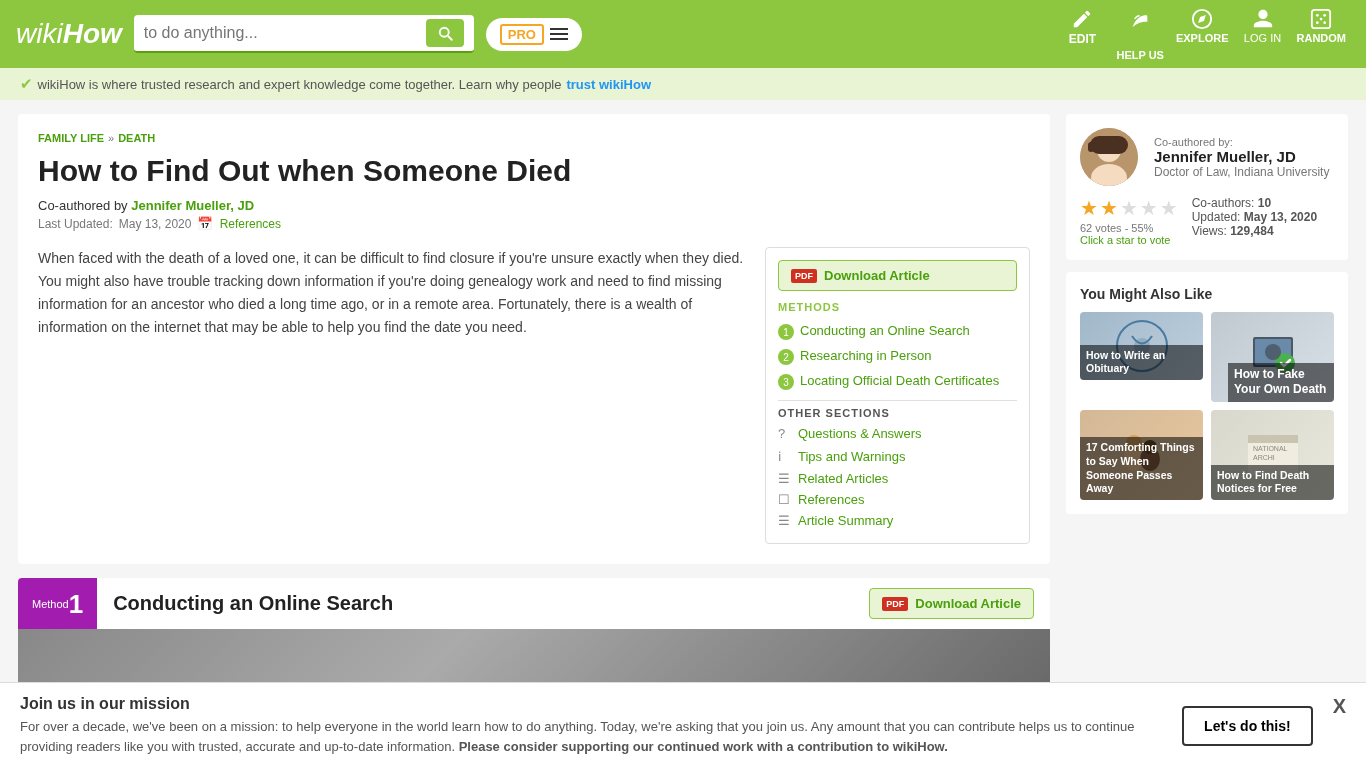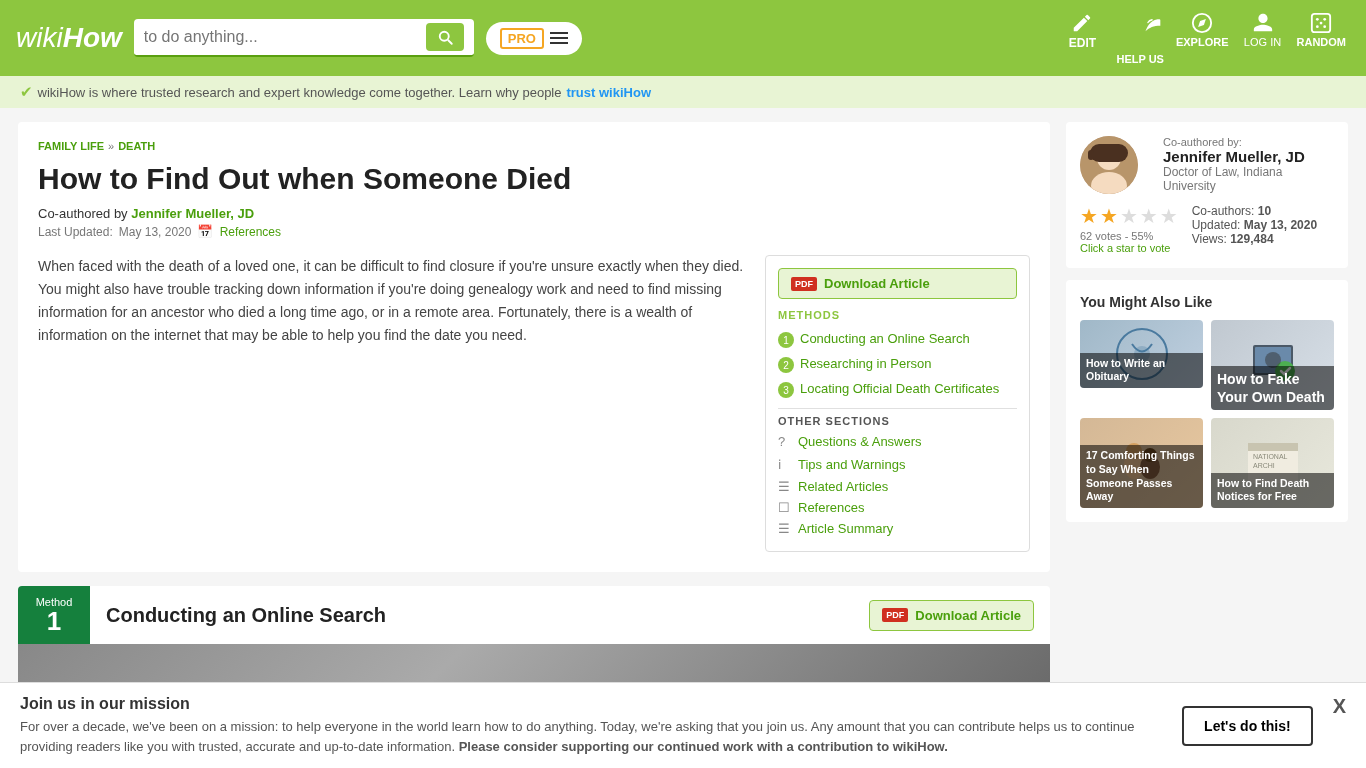--- a/index.html
+++ b/index.html
@@ -1,21 +1,21 @@
 <!DOCTYPE html>
 <html><head>
   <meta charset="utf-8">
   <style>
     * { box-sizing: border-box; margin: 0; padding: 0; }
     body { font-family: Arial, sans-serif; font-size: 14px; color: #333; background: #f5f5f5; }
   </style>
 </head>
 <body>
 
-<header style="background:#8dc63f; display:flex; align-items:center; padding:8px 16px; height:76px; gap:12px;">
+<header style="background:#8dc63f; display:flex; align-items:center; padding:8px 16px; height:68px; gap:12px;">
   <a href="#" style="display:flex; align-items:baseline; text-decoration:none; gap:0;">
     <span style="font-size:28px; font-style:italic; color:#fff; font-weight:normal;">wiki</span>
       <span style="font-size:28px; font-style:italic; color:#fff; font-weight:bold;">How</span>
   </a>
   <div style="display:flex; align-items:center; background:#fff; border-radius:4px; padding:4px 10px; max-width:340px; flex:1; border-bottom:2px solid #5a9f10;">
     <input type="text" style="border: none; outline: none; font-size: 16px; color: rgb(85, 85, 85); width: 100%; background: transparent;" placeholder="to do anything...">
     <button style="background:#8dc63f; border:none; cursor:pointer; padding:5px 10px; border-radius:4px; margin-left:4px; display:flex; align-items:center;">
       <svg width="18" height="18" viewBox="0 0 24 24" fill="white">
           <path d="M21 21l-4.35-4.35M17 11A6 6 0 1 1 5 11a6 6 0 0 1 12 0z" stroke="white" stroke-width="2.5" fill="none" stroke-linecap="round"></path>
         </svg>
@@ -30,21 +30,21 @@
     </div>
   </div>
   <div style="flex:1;"></div>
   <nav style="display:flex; gap:4px;">
     <a href="#" style="display:flex; flex-direction:column; align-items:center; gap:2px; color:#fff; text-decoration:none; min-width:52px; padding:4px;">
       <svg width="22" height="22" viewBox="0 0 24 24" fill="white">
           <path d="M3 17.25V21h3.75L17.81 9.94l-3.75-3.75L3 17.25zM20.71 7.04a1 1 0 0 0 0-1.41l-2.34-2.34a1 1 0 0 0-1.41 0l-1.83 1.83 3.75 3.75 1.83-1.83z"></path>
         </svg>
       <span style="font-size:12px; font-weight:bold;">EDIT</span>
     </a>
-    <a href="#" style="display:flex; flex-direction:column; align-items:flex-end; gap:19px; color:#fff; text-decoration:none; min-width:52px; padding:4px;">
+    <a href="#" style="display:flex; flex-direction:column; align-items:center; gap:19px; color:#fff; text-decoration:none; min-width:52px; padding:4px;">
       <svg width="22" height="22" viewBox="0 0 24 24" fill="white">
           <path d="M17 8C8 10 5.9 16.17 3.82 21c4.28-4 8.78-6 16.18-6V9a1 1 0 0 0-1-1h-2z"></path>
           <path d="M6.5 11.5c.83-1.5 2.17-2.5 4.5-3" stroke="white" stroke-width="1.5" fill="none" stroke-linecap="round"></path>
         </svg>
       <span style="font-size:11px; font-weight:bold;">HELP US</span>
     </a>
     <a href="#" style="display:flex; flex-direction:column; align-items:center; gap:2px; color:#fff; text-decoration:none; min-width:52px; padding:4px;">
       <svg width="22" height="22" viewBox="0 0 24 24" fill="white">
           <circle cx="12" cy="12" r="10" fill="none" stroke="white" stroke-width="2"></circle>
           <polygon points="16.24,7.76 14.12,14.12 7.76,16.24 9.88,9.88" fill="white"></polygon>
@@ -139,42 +139,42 @@
           <div style="display:flex; align-items:center; gap:6px; padding:3px 0; color:#4a9f0c; cursor:pointer;">
             <span style="color:#888; font-size:13px; width:14px;">☰</span>
             <span>Article Summary</span>
           </div>
         </div>
       </div>
     </div>
 
     <div style="background:#fff; border-radius:4px; overflow:hidden; margin-bottom:14px;">
       <div style="display:flex; align-items:stretch;">
-        <div style="background:#15803d; color:#fff; padding:10px 14px; font-size:12px; text-align:center; min-width:72px; display:flex; flex-direction:column; align-items:center; justify-content:center;">
+        <div style="background:#a21caf; color:#fff; padding:10px 14px; font-size:12px; text-align:center; min-width:72px; display:flex; align-items:center; justify-content:center;">
           <div style="font-size:11px;">Method</div>
           <div style="font-size:26px; font-weight:bold; line-height:1;">1</div>
         </div>
         <div style="flex:1; padding:14px 16px; display:flex; align-items:center;">
           <h2 style="font-size:20px; font-weight:bold; color:#222;">Conducting an Online Search</h2>
         </div>
         <div style="display:flex; align-items:center; padding-right:16px;">
           <button style="background:#e8f4d4; border:1px solid #8dc63f; border-radius:4px; padding:7px 12px; display:flex; align-items:center; gap:7px; cursor:pointer; color:#4a9f0c; font-weight:bold; font-size:13px;">
             <span style="background:#d03020; color:#fff; font-size:9px; padding:2px 4px; border-radius:2px; font-weight:bold;">PDF</span>
             <span>Download Article</span>
           </button>
         </div>
       </div>
       <div style="width:100%; height:90px; background:linear-gradient(135deg, #888 0%, #aaa 40%, #666 100%);"></div>
     </div>
   </div>
 
   <div style="width:282px; flex-shrink:0;">
 
     <div style="background:#fff; border-radius:4px; padding:14px; margin-bottom:12px;">
-      <div style="display:flex; gap:25px; align-items:flex-start; margin-bottom:10px;">
+      <div style="display:flex; gap:16px; align-items:center; margin-bottom:10px;">
         <div style="width:58px; height:58px; border-radius:50%; background:#c0a080; overflow:hidden; display:flex; align-items:center; justify-content:center; font-size:28px; flex-shrink:0;">
           <svg width="58" height="58" viewBox="0 0 58 58">
             <rect width="58" height="58" fill="#b8956a" rx="29"></rect>
             <ellipse cx="29" cy="22" rx="12" ry="12" fill="#f5dbc0"></ellipse>
             <ellipse cx="29" cy="50" rx="18" ry="14" fill="#f5dbc0"></ellipse>
             <rect x="10" y="8" width="38" height="18" rx="9" fill="#4a3020"></rect>
             <rect x="8" y="14" width="6" height="10" rx="3" fill="#4a3020"></rect>
           </svg>
         </div>
         <div>
@@ -230,21 +230,21 @@
         <div style="position:relative; border-radius:4px; overflow:hidden; cursor:pointer; height:90px;">
           <div style="width:100%; height:100%; background:linear-gradient(135deg, #c0c8d0 0%, #d8e0e8 100%); display:flex; align-items:center; justify-content:center;">
             <svg width="60" height="60" viewBox="0 0 60 60">
               <rect x="10" y="10" width="40" height="30" rx="2" fill="#2a3a4a" opacity="0.8"></rect>
               <rect x="12" y="12" width="36" height="26" rx="1" fill="#6a8aaa"></rect>
               <circle cx="42" cy="36" r="10" fill="#4caf50"></circle>
               <path d="M38 36 l3 3 l6-6" stroke="white" stroke-width="2.5" fill="none" stroke-linecap="round"></path>
               <circle cx="30" cy="25" r="8" fill="#333" opacity="0.5"></circle>
             </svg>
           </div>
-          <div style="position:absolute; bottom:0; left:0; right:0; background:rgba(0,0,0,0.55); color:#fff; font-size:14px; padding:4px 6px; font-weight:bold; line-height:1.3;">How to Fake Your Own Death</div>
+          <div style="position:absolute; bottom:0; left:17px; right:0; background:rgba(0,0,0,0.55); color:#fff; font-size:12px; padding:4px 6px; font-weight:bold; line-height:1.3;">How to Fake Your Own Death</div>
         </div>
 
         <div style="position:relative; border-radius:4px; overflow:hidden; cursor:pointer; height:90px;">
           <div style="width:100%; height:100%; background:linear-gradient(135deg, #d4b896 0%, #e8c8a0 100%); display:flex; align-items:center; justify-content:center;">
             <svg width="60" height="60" viewBox="0 0 60 60">
               <ellipse cx="22" cy="32" rx="10" ry="14" fill="#f5c896"></ellipse>
               <circle cx="22" cy="18" r="8" fill="#d4a060"></circle>
               <ellipse cx="38" cy="34" rx="10" ry="12" fill="#8a6040"></ellipse>
               <circle cx="38" cy="22" r="7" fill="#6a4820"></circle>
             </svg>

